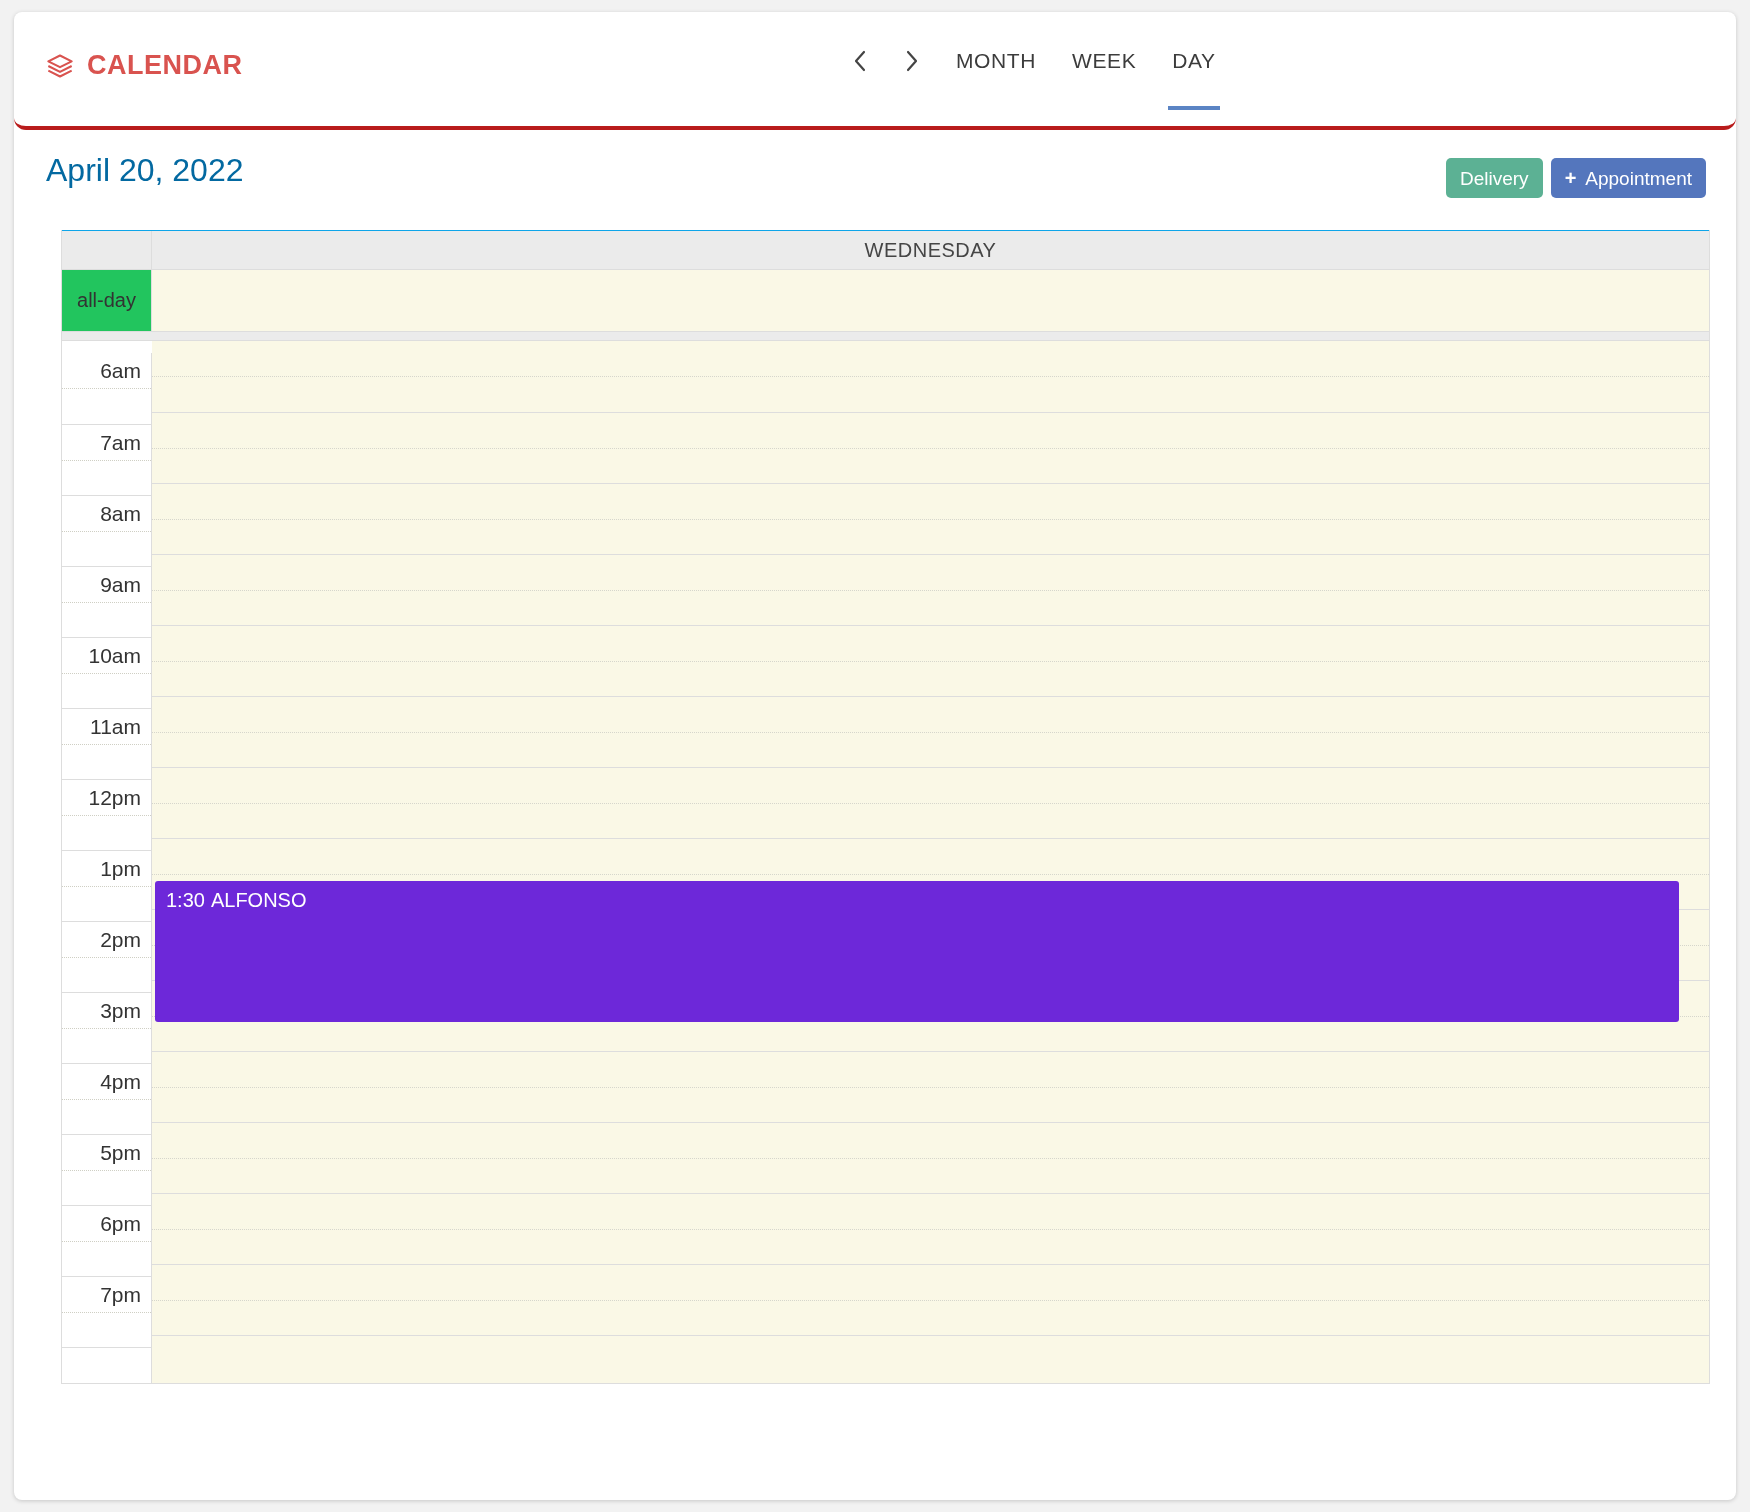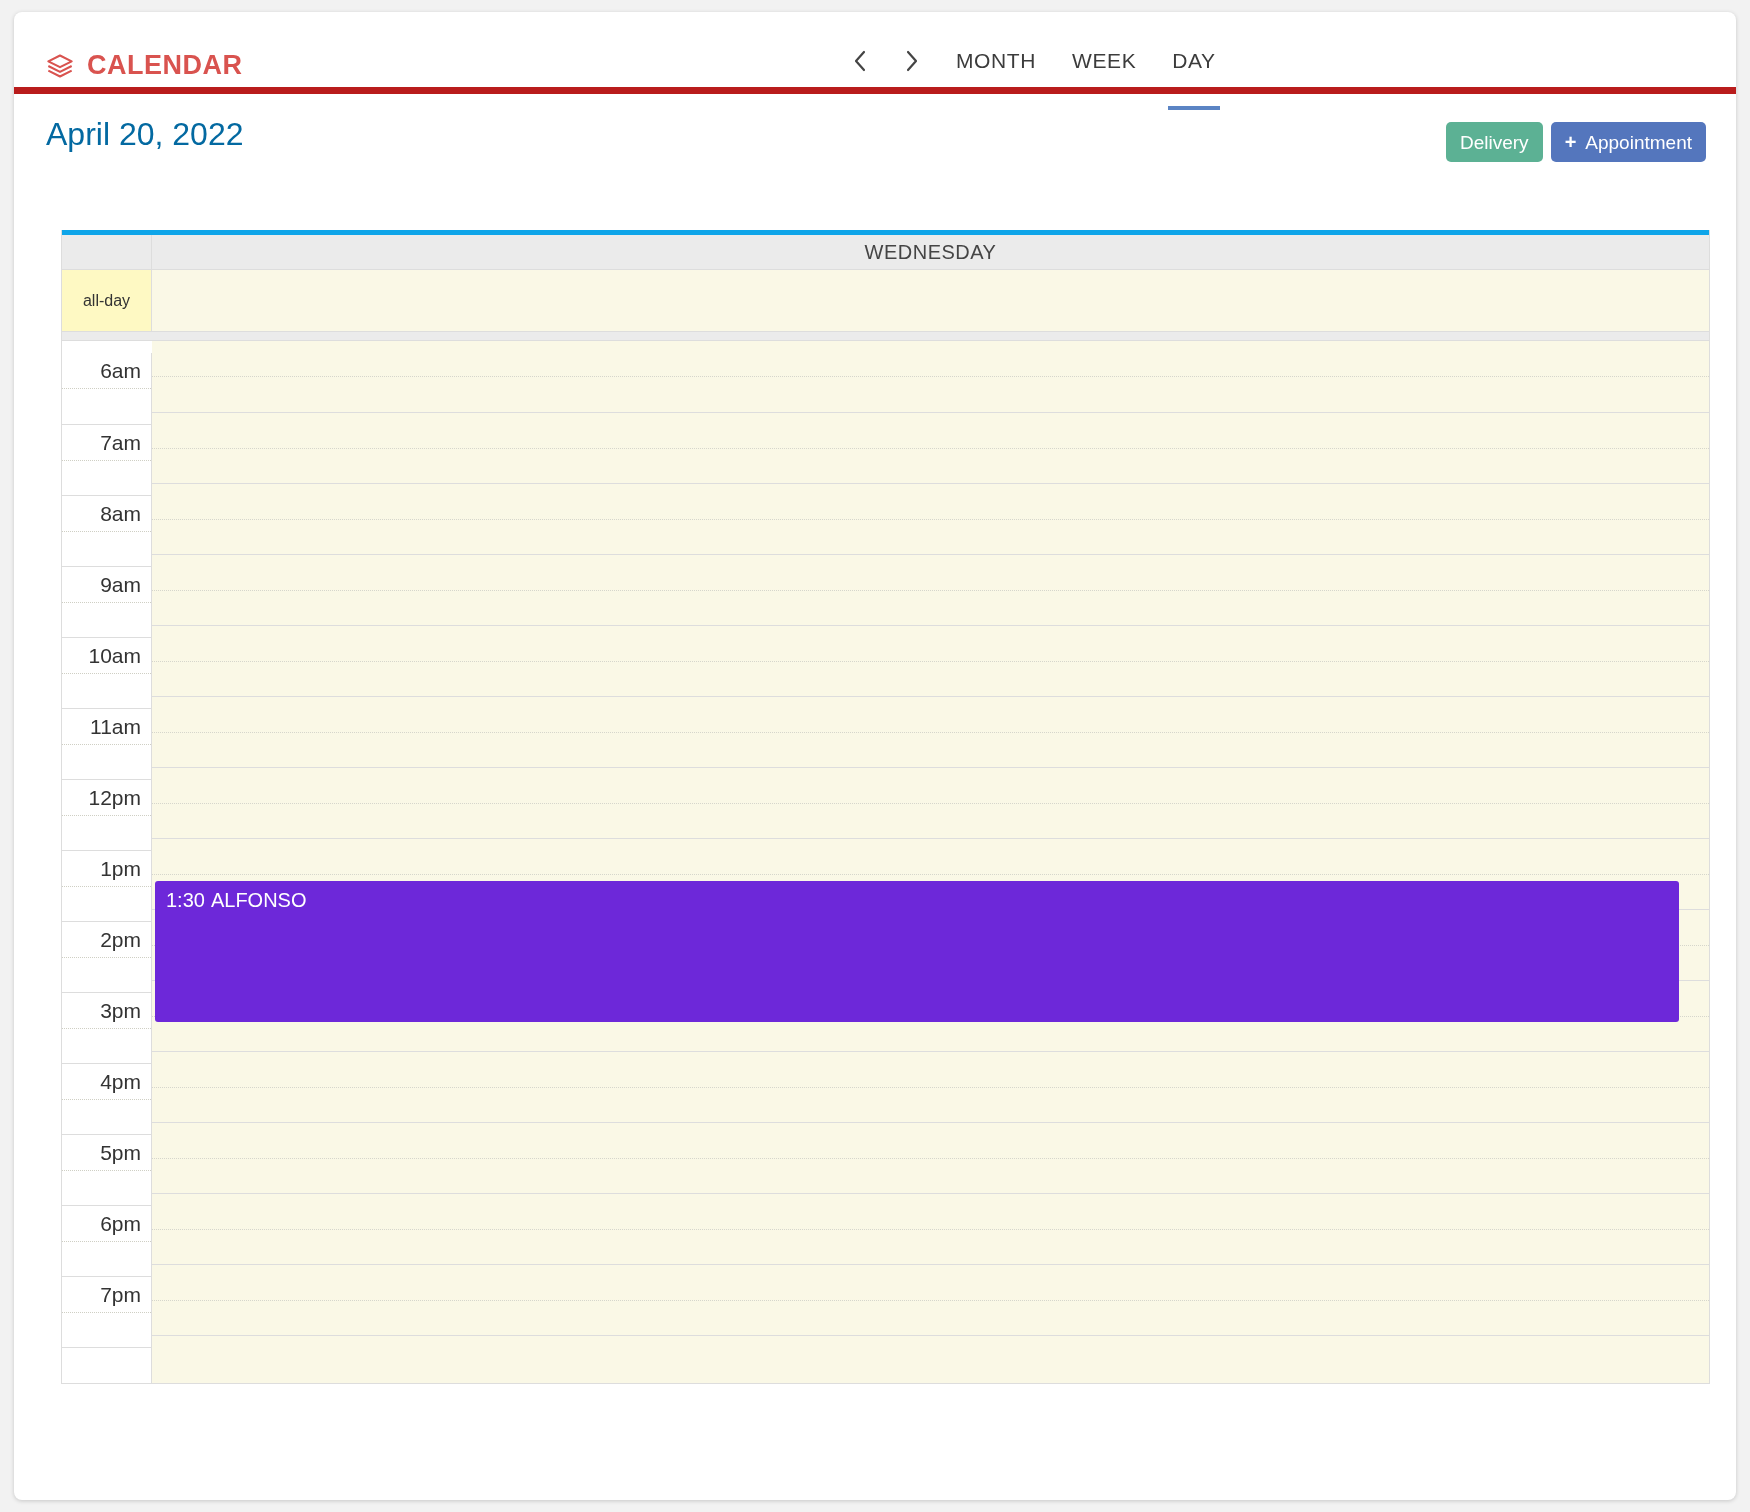--- a/index.html
+++ b/index.html
@@ -20,22 +20,23 @@
     height: 1488px;
     background: #ffffff;
     border-radius: 8px;
     box-shadow: 0 1px 4px rgba(0,0,0,0.18);
     overflow: hidden;
   }
 
   
   .topbar {
     position: relative;
-    height: 82px;
-    border-bottom: 7px solid #b91c1c;
+    height: 118px;
+    border-bottom: 4px solid #b91c1c;
+    border-radius: 12px;
   }
 
   .brand {
     position: absolute;
     left: 32px;
     top: 38px;
     display: flex;
     align-items: center;
     gap: 13px;
   }
@@ -133,21 +134,21 @@
     top: 218px;
     width: 1649px;
     border: 1px solid #dddddd;
     border-top: none;
     background: #ffffff;
   }
 
   .cal-head {
     display: flex;
     background: #ebebeb;
-    border-top: 5px solid #0ea5e9;
+    border-top: 1px solid #0ea5e9;
     border-bottom: 1px solid #dddddd;
     height: 40px;
   }
   .gutter-cell {
     width: 90px;
     min-width: 90px;
     border-right: 1px solid #dddddd;
   }
   .daycol-head {
     flex: 1;
@@ -164,23 +165,23 @@
     height: 62px;
     border-bottom: 1px solid #dddddd;
   }
   .allday-label {
     width: 90px;
     min-width: 90px;
     border-right: 1px solid #dddddd;
     display: flex;
     align-items: center;
     justify-content: center;
-    font-size: 16px;
+    font-size: 20px;
     color: #333333;
-    background: #fef9c3;
+    background: #22c55e;
   }
   .allday-cell {
     flex: 1;
     background: #faf8e6;
   }
 
   .divider-band {
     height: 9px;
     background: #ebebeb;
     border-bottom: 1px solid #dddddd;

